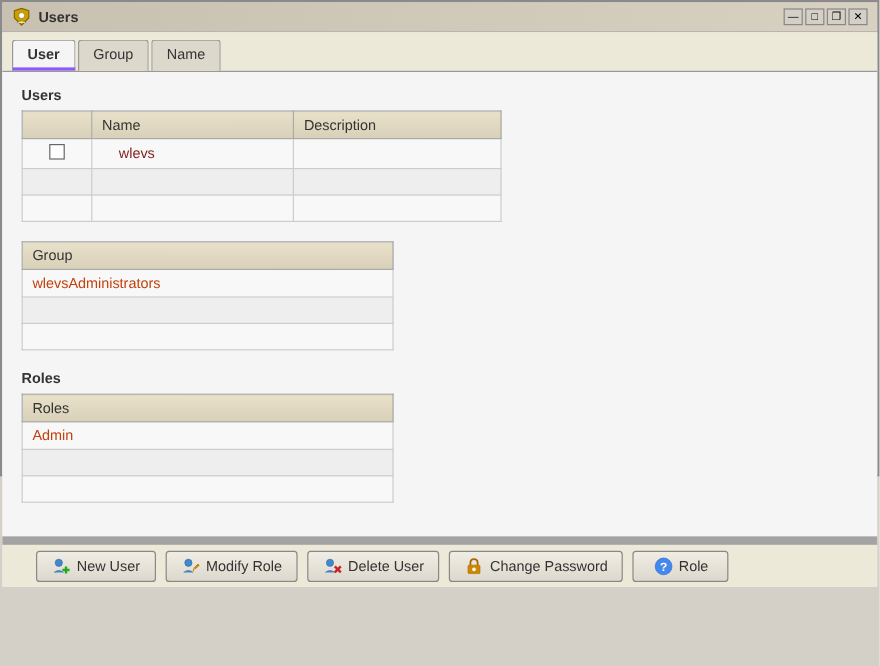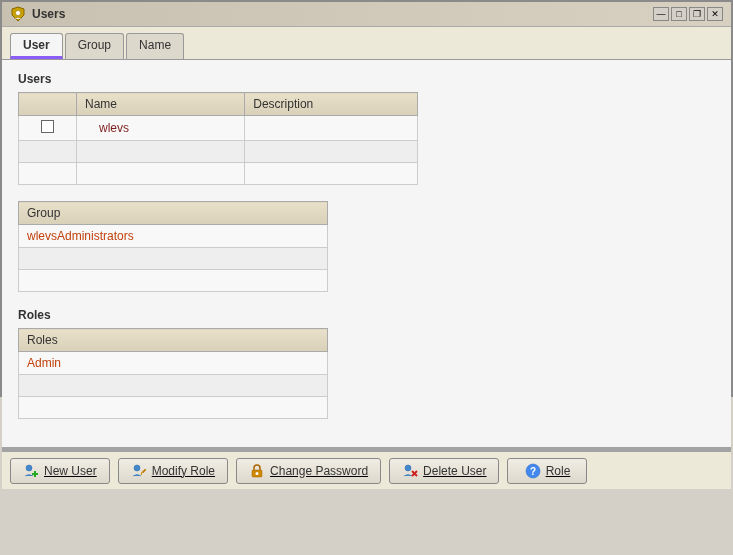--- a/index.html
+++ b/index.html
@@ -164,26 +164,25 @@
     }
     .group-table tr:nth-child(odd) td {
       background: #f8f8f8;
     }
     .group-table tr:nth-child(even) td {
       background: #eeeeee;
     }
     .bottom-bar {
       height: 42px;
       background: #ece9d8;
-      border-top: 5px solid #a3a3a3;
-      display: flex;
-      align-items: center;
-      padding: 0 8px;
+      border-top: 7px solid #a3a3a3;
+      display: flex;
+      align-items: center;
+      padding: 0 28px;
       gap: 8px;
-      text-decoration: underline;
     }
     .action-btn {
       padding: 4px 12px;
       background: linear-gradient(to bottom, #f0ede4, #ddd8cc);
       border: 1px solid #888;
       border-radius: 3px;
       cursor: pointer;
       font-size: 12px;
       color: #333;
       display: flex;
@@ -328,41 +327,41 @@
             <path d="M2,13 Q6,10 10,13" fill="#4488cc" stroke="#2266aa" stroke-width="0.5"></path>
             <path d="M11,9 L14,6 L15,7 L12,10 Z" fill="#cc8800" stroke="#aa6600" stroke-width="0.5"></path>
             <line x1="11" y1="9" x2="10" y2="12" stroke="#cc8800" stroke-width="1"></line>
           </svg>
         </span>
         <span>Modify Role</span>
       </button>
       <button class="action-btn">
         <span class="btn-icon">
           <svg width="16" height="16" viewBox="0 0 16 16">
-            <rect x="3" y="7" width="10" height="7" rx="1" fill="#cc8800" stroke="#aa6600" stroke-width="0.5"></rect>
-            <path d="M5,7 L5,5 Q5,2 8,2 Q11,2 11,5 L11,7" fill="none" stroke="#aa6600" stroke-width="1.5"></path>
-            <circle cx="8" cy="10.5" r="1.5" fill="#fff"></circle>
-          </svg>
-        </span>
-        <span>Change Password</span>
-      </button>
-      <button class="action-btn">
-        <span class="btn-icon">
-          <svg width="16" height="16" viewBox="0 0 16 16">
             <circle cx="6" cy="5" r="3" fill="#4488cc" stroke="#2266aa" stroke-width="0.5"></circle>
             <path d="M2,13 Q6,10 10,13" fill="#4488cc" stroke="#2266aa" stroke-width="0.5"></path>
             <line x1="10" y1="8" x2="15" y2="13" stroke="#cc2222" stroke-width="2"></line>
             <line x1="15" y1="8" x2="10" y2="13" stroke="#cc2222" stroke-width="2"></line>
           </svg>
         </span>
         <span>Delete User</span>
       </button>
       <button class="action-btn">
         <span class="btn-icon">
           <svg width="16" height="16" viewBox="0 0 16 16">
+            <rect x="3" y="7" width="10" height="7" rx="1" fill="#cc8800" stroke="#aa6600" stroke-width="0.5"></rect>
+            <path d="M5,7 L5,5 Q5,2 8,2 Q11,2 11,5 L11,7" fill="none" stroke="#aa6600" stroke-width="1.5"></path>
+            <circle cx="8" cy="10.5" r="1.5" fill="#fff"></circle>
+          </svg>
+        </span>
+        <span>Change Password</span>
+      </button>
+      <button class="action-btn">
+        <span class="btn-icon">
+          <svg width="16" height="16" viewBox="0 0 16 16">
             <circle cx="8" cy="8" r="7" fill="#4488ee" stroke="#2266cc" stroke-width="0.5"></circle>
             <text x="8" y="12" text-anchor="middle" font-size="10" font-weight="bold" fill="white">?</text>
           </svg>
         </span>
         <span>Role</span>
       </button>
     </div>
   </div>
 </div>
 

